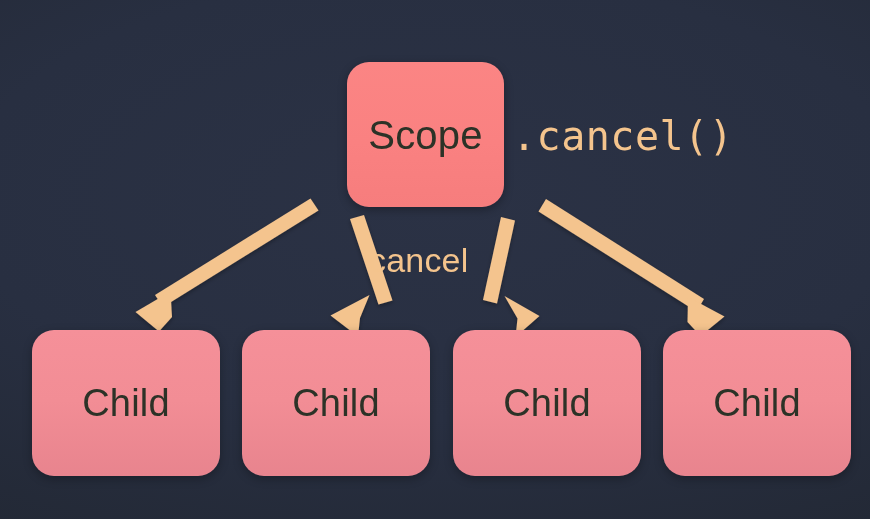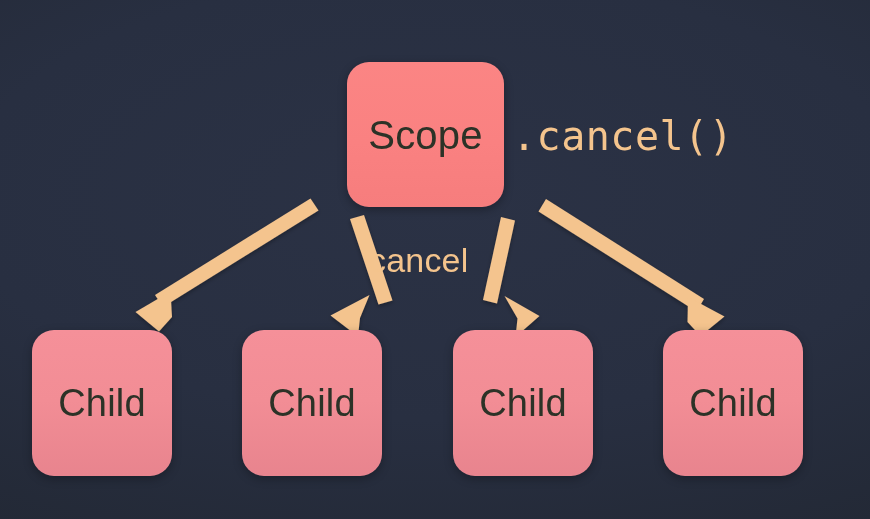--- a/index.html
+++ b/index.html
@@ -45,21 +45,21 @@
     width: 157px;
     height: 145px;
     background: linear-gradient(180deg, #fb8584 0%, #fa8181 55%, #f67d7d 100%);
     box-shadow: 0 3px 10px rgba(0,0,0,0.30);
   }
   #scope-node .node-label {
     font-size: 40px;
   }
   .child-node {
     top: 330px;
-    width: 140px;
+    width: 188px;
     height: 146px;
     background: linear-gradient(180deg, #f59099 0%, #f28d95 48%, #e8848e 100%);
     box-shadow: 0 3px 10px rgba(0,0,0,0.28);
   }
   #child-node-1 { left: 32px; }
   #child-node-2 { left: 242px; }
   #child-node-3 { left: 453px; }
   #child-node-4 { left: 663px; }
 
   #cancel-call {

